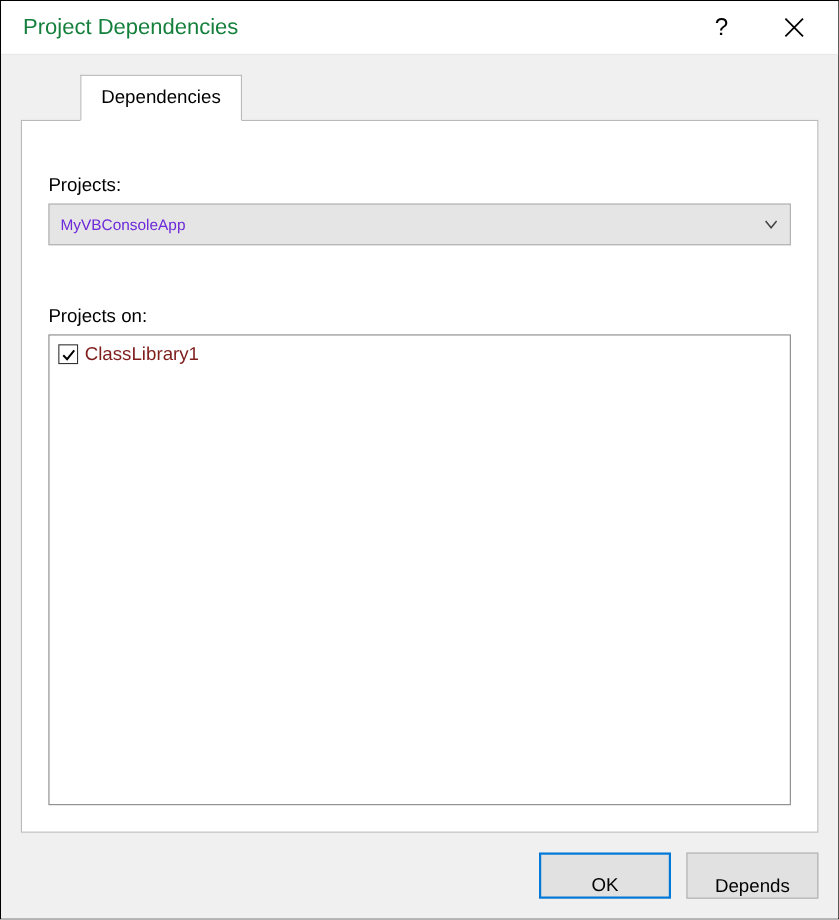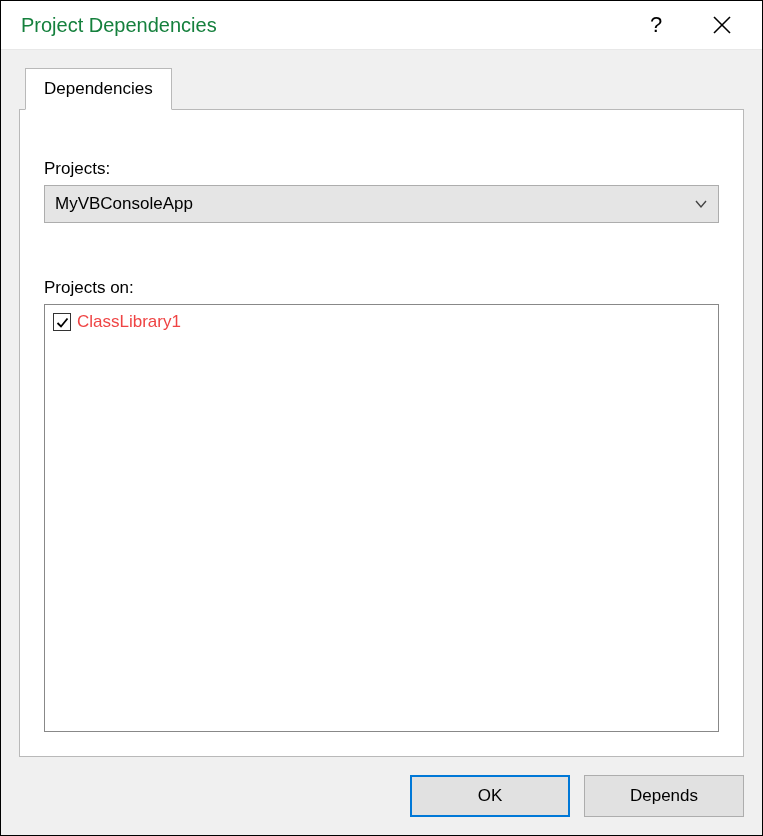--- a/index.html
+++ b/index.html
@@ -73,20 +73,21 @@
       padding-left: 6px;
     }
     .tab {
       padding: 10px 18px 10px 18px;
       font-size: 17px;
       color: #000;
       border: 1px solid transparent;
       border-bottom: none;
       cursor: pointer;
       position: relative;
+      margin-left: 48px;
     }
     .tab.active {
       background: #ffffff;
       border-color: #b9b9b9;
       border-bottom: 1px solid #ffffff;
       margin-bottom: -1px;
     }
     .tab.inactive {
       background: transparent;
     }
@@ -108,22 +109,22 @@
       height: 38px;
       background: #e5e5e5;
       border: 1px solid #adadad;
       display: flex;
       align-items: center;
       padding: 0 10px 0 10px;
       cursor: pointer;
     }
     .combo-text {
       flex: 1;
-      font-size: 17px;
-      color: #000000;
+      font-size: 14px;
+      color: #6d28d9;
     }
     .combo-arrow {
       width: 14px;
       height: 14px;
     }
     .spacer1 { height: 28px; }
     .listbox {
       flex: 1;
       border: 1px solid #888888;
       background: #ffffff;
@@ -145,37 +146,37 @@
       align-items: center;
       justify-content: center;
       cursor: pointer;
     }
     .check-svg {
       width: 13px;
       height: 13px;
     }
     .list-item-label {
       font-size: 17px;
-      color: #ef4444;
+      color: #7f1d1d;
     }
     .button-row {
       display: flex;
       justify-content: flex-end;
       gap: 14px;
       padding-top: 18px;
     }
     .btn {
-      width: 160px;
+      width: 120px;
       height: 42px;
       border: 1px solid #adadad;
       background: #e1e1e1;
       font-size: 17px;
       color: #000;
       display: flex;
-      align-items: center;
+      align-items: flex-end;
       justify-content: center;
       cursor: pointer;
     }
     .btn.default {
       border: 2px solid #0078d7;
     }
   </style>
 </head>
 <body>
 

